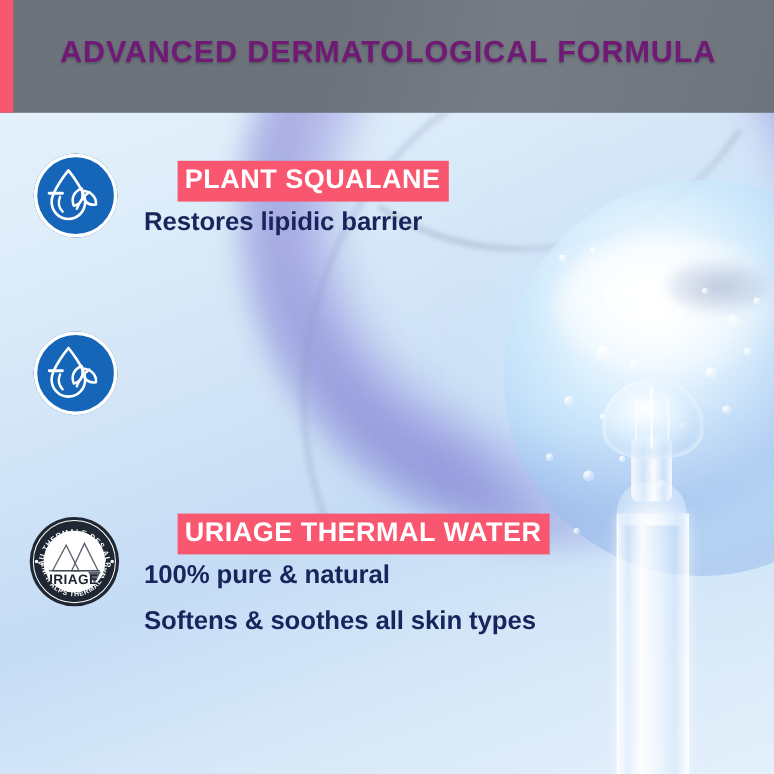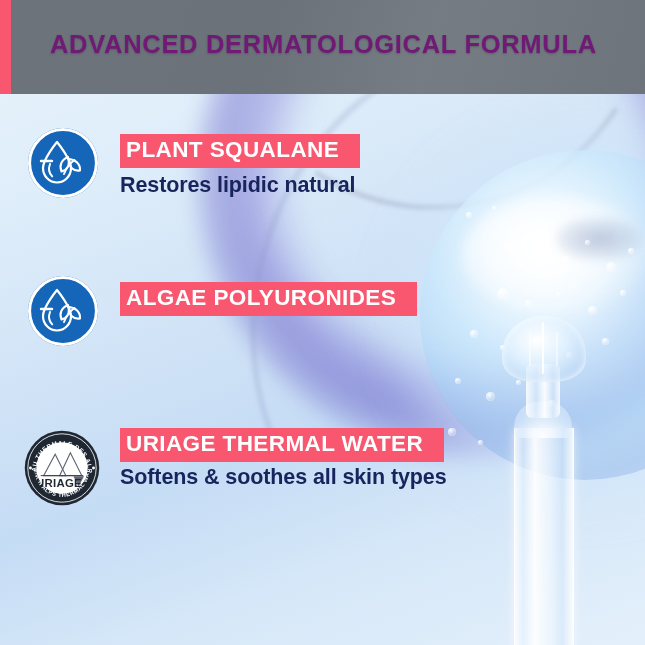--- a/index.html
+++ b/index.html
@@ -268,22 +268,23 @@
 
   .ftext { position: absolute; }
   .fhead {
     display: inline-block;
     background: #f9566f;
     color: #ffffff;
     font-size: 22.5px;
     font-weight: bold;
     letter-spacing: 0.4px;
     line-height: 1.0;
-    padding: 5px 21px 6px 6px;
+    padding: 5px 7px 6px 6px;
     white-space: nowrap;
+    margin-left: 28px;
   }
   .fsub {
     color: #18245c;
     font-size: 21.5px;
     font-weight: bold;
     line-height: 1.22;
     white-space: nowrap;
     margin-top: 4px;
     letter-spacing: -0.1px;
   }
@@ -360,38 +361,37 @@
         <path d="M29 14 C29 14 15 31 15 40 C15 48.2 21.3 54.5 29 54.5 C36.7 54.5 43 48.2 43 40 C43 31 29 14 29 14 Z" fill="none" stroke="#ffffff" stroke-width="2.2" stroke-linejoin="round"></path>
         <path d="M22 36 C20.3 40.5 21.1 45.3 24.2 48.4" fill="none" stroke="#ffffff" stroke-width="2" stroke-linecap="round"></path>
         <path d="M13 33 L24 33" stroke="#ffffff" stroke-width="2.4" stroke-linecap="round"></path>
         <path d="M40 29 C33.5 31.5 31 37.5 33.5 43.5 C39 42.5 42.5 37.5 40 29 Z" fill="none" stroke="#ffffff" stroke-width="2.1" stroke-linejoin="round"></path>
         <path d="M41 31 C47.5 31.5 52.5 36 52 42.5 C45.5 43.5 40.5 39.5 41 31 Z" fill="none" stroke="#ffffff" stroke-width="2.1" stroke-linejoin="round"></path>
         <path d="M36 46 C38 40.5 41.5 35.5 46.5 32" fill="none" stroke="#ffffff" stroke-width="2" stroke-linecap="round"></path>
       </svg>
     </div>
     <div class="ftext" style="left:120px;top:134px;">
       <div><span class="fhead">PLANT SQUALANE</span></div>
-      <div class="fsub">Restores lipidic natural</div>
+      <div class="fsub">Restores lipidic barrier</div>
     </div>
   </div>
 
   <div class="feature">
     <div class="badge" style="left:28px;top:276px;">
       <svg width="70" height="70" viewBox="0 0 70 70" aria-hidden="true">
         <circle cx="35" cy="35" r="33" fill="none" stroke="#ffffff" stroke-width="2.2"></circle>
         <path d="M29 14 C29 14 15 31 15 40 C15 48.2 21.3 54.5 29 54.5 C36.7 54.5 43 48.2 43 40 C43 31 29 14 29 14 Z" fill="none" stroke="#ffffff" stroke-width="2.2" stroke-linejoin="round"></path>
         <path d="M22 36 C20.3 40.5 21.1 45.3 24.2 48.4" fill="none" stroke="#ffffff" stroke-width="2" stroke-linecap="round"></path>
         <path d="M13 33 L24 33" stroke="#ffffff" stroke-width="2.4" stroke-linecap="round"></path>
         <path d="M40 29 C33.5 31.5 31 37.5 33.5 43.5 C39 42.5 42.5 37.5 40 29 Z" fill="none" stroke="#ffffff" stroke-width="2.1" stroke-linejoin="round"></path>
         <path d="M41 31 C47.5 31.5 52.5 36 52 42.5 C45.5 43.5 40.5 39.5 41 31 Z" fill="none" stroke="#ffffff" stroke-width="2.1" stroke-linejoin="round"></path>
         <path d="M36 46 C38 40.5 41.5 35.5 46.5 32" fill="none" stroke="#ffffff" stroke-width="2" stroke-linecap="round"></path>
       </svg>
     </div>
     <div class="ftext" style="left:120px;top:282px;">
-      <div><span class="fhead">ALGAE POLYURONIDES</span></div>
     </div>
   </div>
 
   <div class="feature">
     <div class="seal" style="left:24px;top:430px;">
       <svg width="76" height="76" viewBox="0 0 100 100" aria-hidden="true">
         <defs>
           <path id="arcTop" d="M 16 54 A 34 34 0 0 1 84 54"></path>
           <path id="arcBot" d="M 14 52 A 36 36 0 0 0 86 52"></path>
         </defs>
@@ -409,17 +409,18 @@
         </text>
         <path d="M26 60 L41 32 L55 60 Z" fill="none" stroke="#5d6470" stroke-width="1.5"></path>
         <path d="M47 60 L61 30 L76 60 Z" fill="none" stroke="#5d6470" stroke-width="1.5"></path>
         <path d="M22 60 L78 60" stroke="#3b4450" stroke-width="1.3"></path>
         <path d="M65 61 L79 61 L72 74 Z" fill="#5d6470"></path>
         <text x="46" y="75" fill="#1f2733" font-family="'Liberation Sans',sans-serif" font-size="15" font-weight="bold" text-anchor="middle" letter-spacing="0.4">URIAGE</text>
       </svg>
     </div>
     <div class="ftext" style="left:120px;top:428px;">
       <div><span class="fhead">URIAGE THERMAL WATER</span></div>
-      <div class="fsub" style="margin-top:2px;">Softens &amp; soothes all skin types</div>
+      <div class="fsub">100% pure &amp; natural</div>
+      <div class="fsub" style="margin-top:12px;">Softens &amp; soothes all skin types</div>
     </div>
   </div>
 
 </div>
 
 </body></html>

